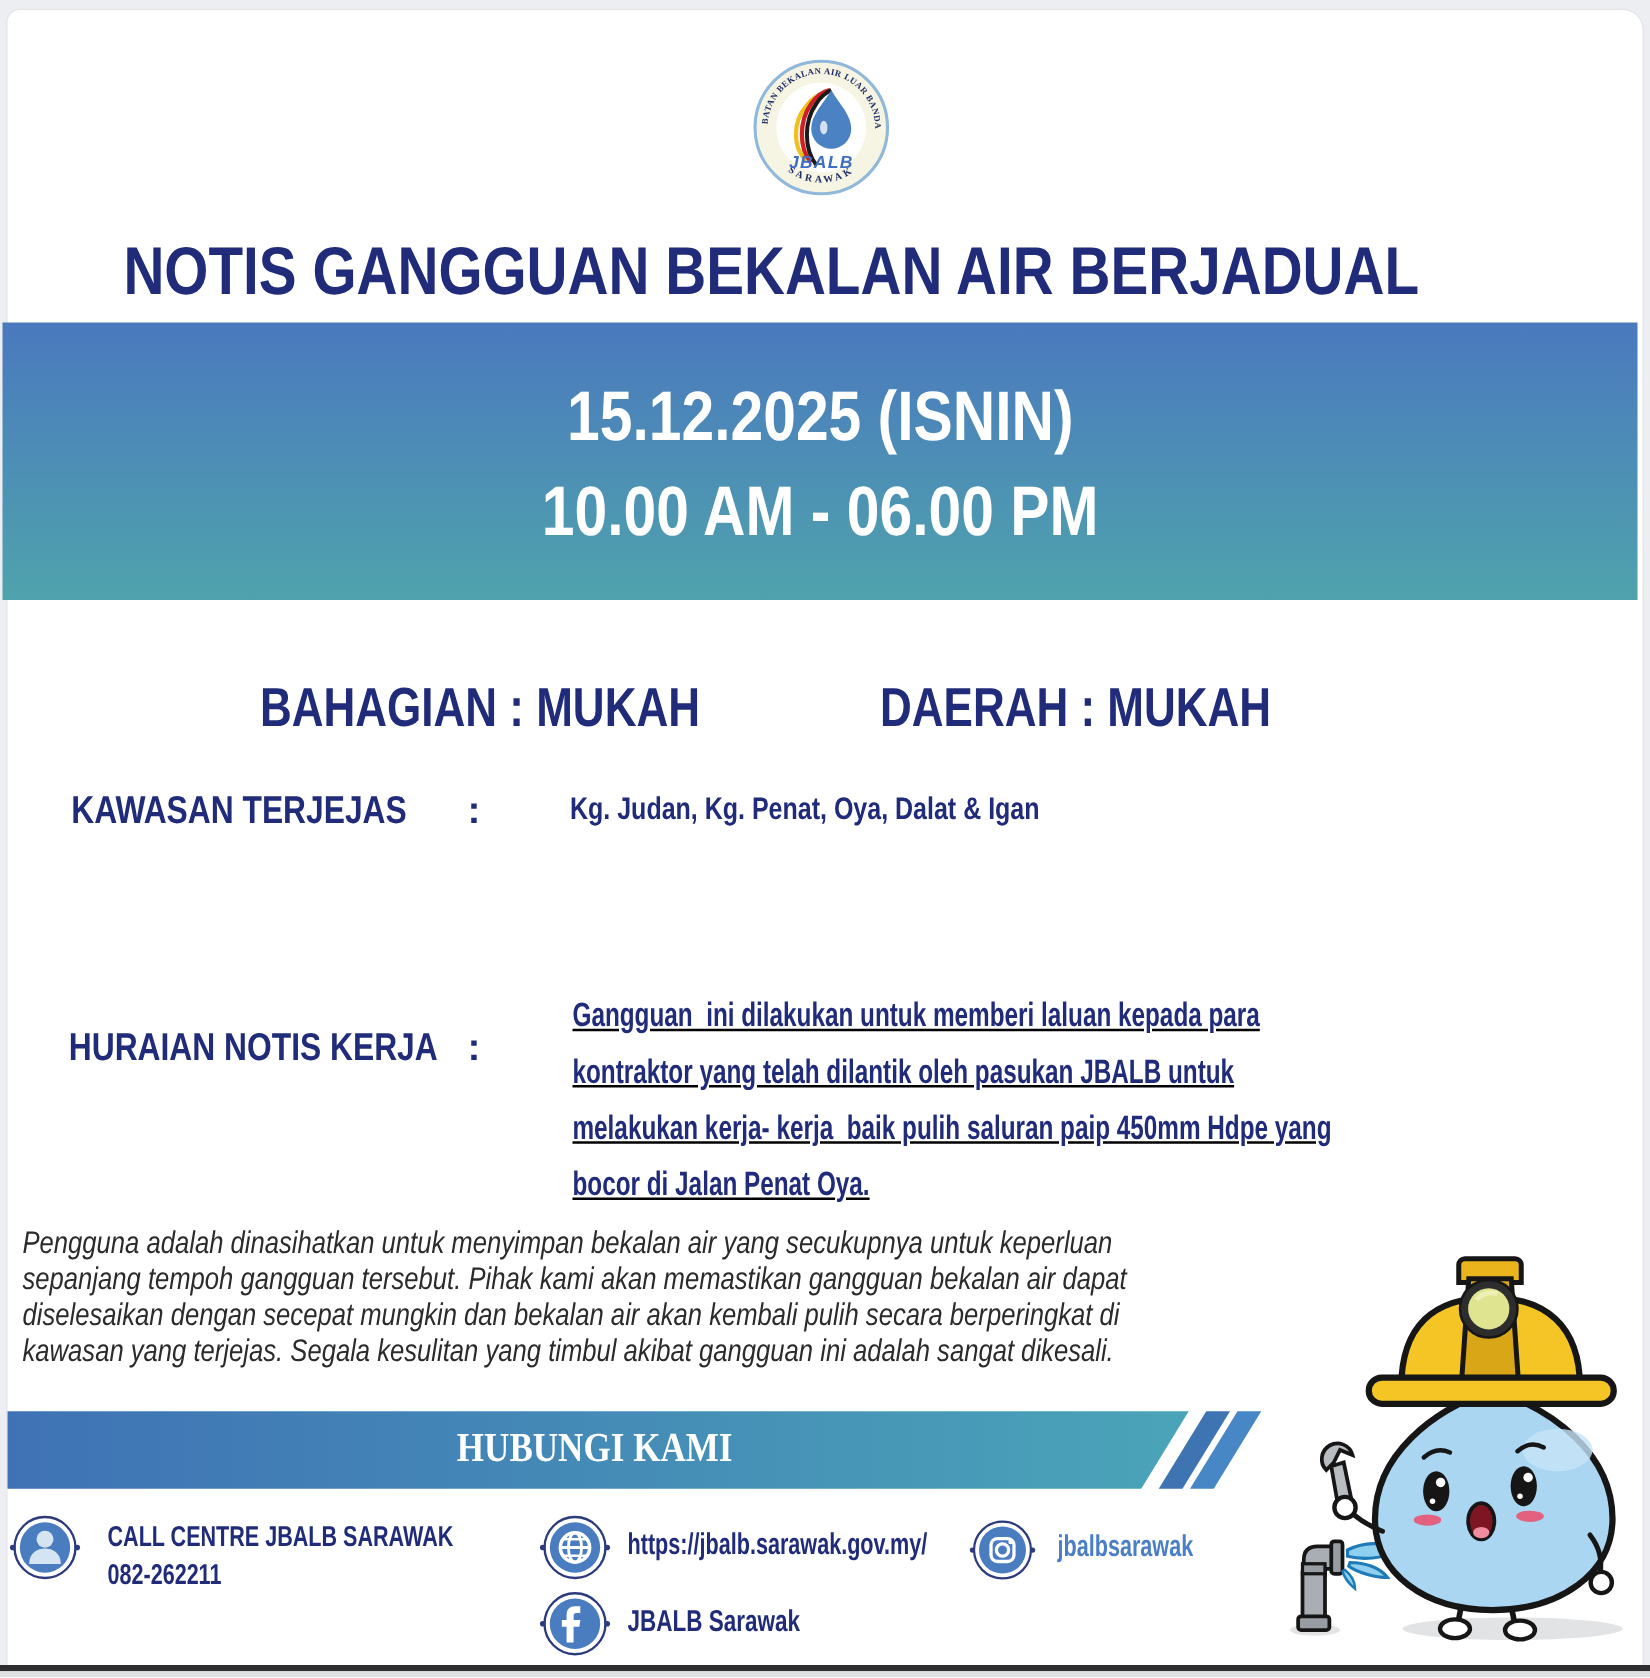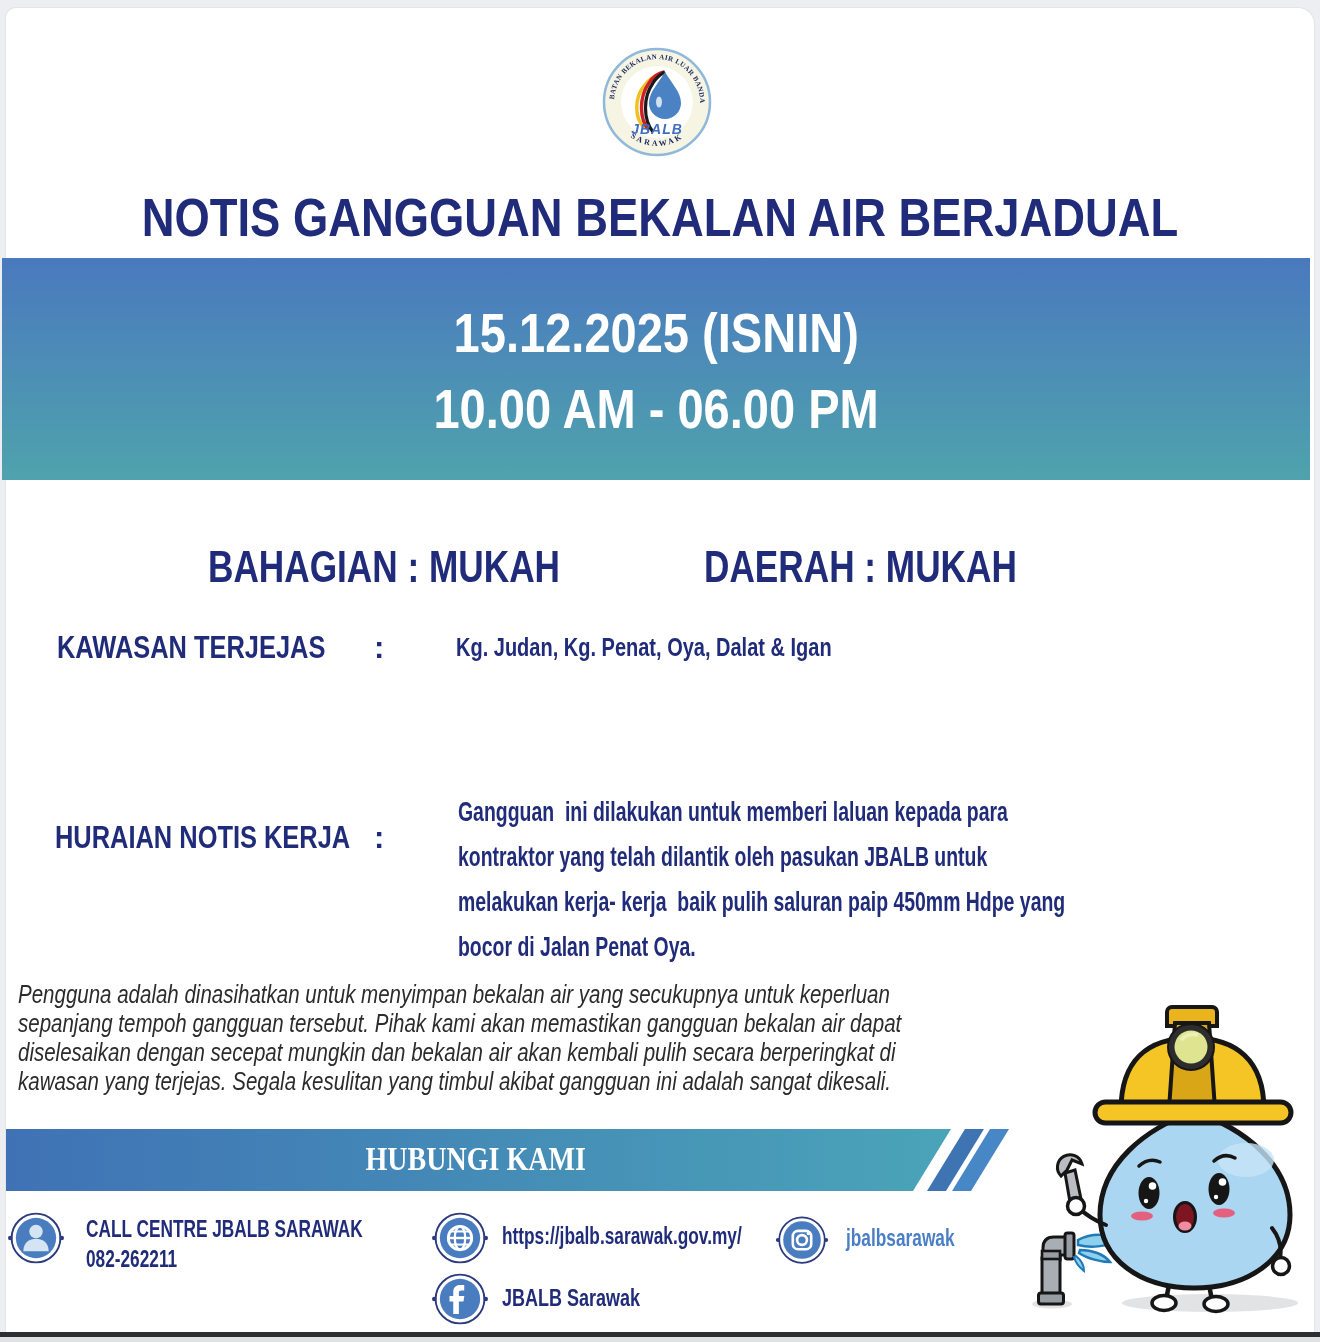--- a/index.html
+++ b/index.html
@@ -3,21 +3,21 @@
 <meta charset="utf-8">
 <style>
   html,body{margin:0;padding:0;}
   .page{position:relative;width:1320px;height:1342px;background:#eceef1;overflow:hidden;
         font-family:"Liberation Sans",sans-serif;}
   .card{position:absolute;left:6px;top:8px;width:1308px;height:1326px;background:#ffffff;
         border-radius:10px 16px 0 0;box-shadow:0 0 0 1px #e3e5e8;}
   .abs{position:absolute;}
   .condL{display:inline-block;transform-origin:left top;white-space:pre;}
   .condC{display:inline-block;transform-origin:center top;white-space:pre;}
-  .center-row{position:absolute;left:0;width:1320px;text-align:center;}
+  .center-row{position:absolute;left:0;width:1320px;text-align:left;}
 
   .title-text{font-size:54px;font-weight:bold;color:#202b7a;transform:scaleX(.84);letter-spacing:0px;}
 
   .banner{position:absolute;left:2px;top:258px;width:1308px;height:222px;
           background:linear-gradient(180deg,#4a79be 0%,#4fa3ad 100%);}
   .banner-line{position:absolute;left:0;width:1308px;text-align:center;color:#ffffff;
                font-weight:bold;font-size:56px;}
   .banner-line span{display:inline-block;transform:scaleX(.84);transform-origin:center top;white-space:pre;}
 
   .loc-text{font-size:44px;font-weight:bold;color:#202b7a;transform:scaleX(.80);}
@@ -83,21 +83,21 @@
 
   <span class="abs loc-text condL" style="left:208px;top:542px;">BAHAGIAN : MUKAH</span>
   <span class="abs loc-text condL" style="left:704px;top:542px;">DAERAH : MUKAH</span>
 
   <span class="abs label-text condL" style="left:57px;top:630px;">KAWASAN TERJEJAS</span>
   <span class="abs colon-text" style="left:374px;top:630px;">:</span>
   <span class="abs kawasan-value condL" style="left:456px;top:633px;">Kg. Judan, Kg. Penat, Oya, Dalat &amp; Igan</span>
 
   <span class="abs label-text condL" style="left:55px;top:820px;">HURAIAN NOTIS KERJA</span>
   <span class="abs colon-text" style="left:374px;top:820px;">:</span>
-  <div class="abs work-lines" style="left:458px;top:790px;">
+  <div class="abs work-lines" style="left:458px;top:790px;text-decoration:underline;">
     <div>Gangguan  ini dilakukan untuk memberi laluan kepada para</div>
     <div>kontraktor yang telah dilantik oleh pasukan JBALB untuk</div>
     <div>melakukan kerja- kerja  baik pulih saluran paip 450mm Hdpe yang</div>
     <div>bocor di Jalan Penat Oya.</div>
   </div>
 
   <div class="abs advisory-lines" style="left:18px;top:980px;">
     <div>Pengguna adalah dinasihatkan untuk menyimpan bekalan air yang secukupnya untuk keperluan</div>
     <div>sepanjang tempoh gangguan tersebut. Pihak kami akan memastikan gangguan bekalan air dapat</div>
     <div>diselesaikan dengan secepat mungkin dan bekalan air akan kembali pulih secara berperingkat di</div>

